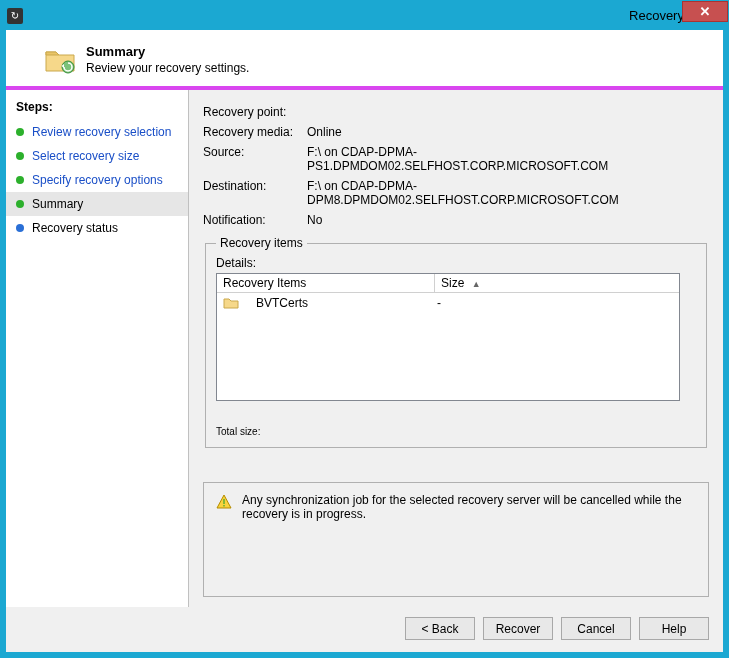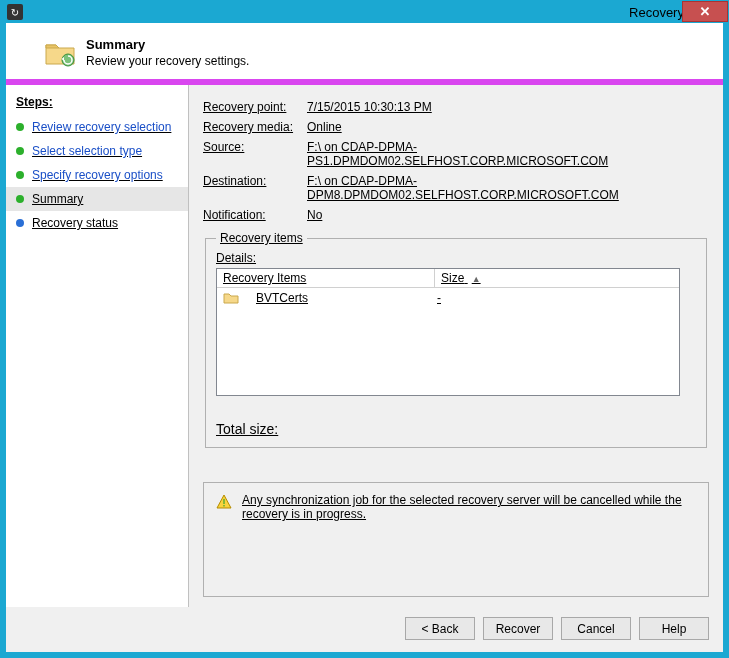--- a/index.html
+++ b/index.html
@@ -77,23 +77,22 @@
     margin-right: 10px;
     position: relative;
   }
   .folder-svg { width:32px; height:32px; }
   .header-texts { display: flex; flex-direction: column; }
   .header-title { font-weight: bold; font-size: 13px; }
   .header-sub { font-size: 12px; margin-top: 2px; }
   .content-row {
     flex: 1;
     display: flex;
-    border-top: 6px solid #d946ef;
+    border-top: 4px solid #d946ef;
     background: #f0f0f0;
-    text-decoration: underline;
   }
   .sidebar {
     width: 183px;
     background: #fff;
     border-right: 1px solid #c0c0c0;
     padding: 6px 0;
   }
   .sidebar-title {
     font-weight: bold;
     font-size: 12px;
@@ -158,21 +157,21 @@
     margin-left: 4px;
   }
   .grid-row {
     display: flex;
     padding: 2px 6px;
     align-items: center;
   }
   .gr-items { width: 214px; display:flex; align-items:center; gap:17px; }
   .gr-size { flex:1; }
   .folder-mini { width:16px; height:16px; }
-  .total-row { display:flex; margin-top: 25px; font-size:14px; }
+  .total-row { display:flex; margin-top: 25px; font-size:10px; }
   .warn-box {
     border: 1px solid #b0b0b0;
     background: #f0f0f0;
     margin-top: 34px;
     padding: 10px 12px;
     display:flex;
     align-items:flex-start;
     gap:10px;
     height: 115px;
   }
@@ -226,41 +225,40 @@
     <div class="content-row">
       <div class="sidebar">
         <div class="sidebar-title">Steps:</div>
 
         <div class="step">
           <span class="bullet green"></span>
           <span class="step-link">Review recovery selection</span>
         </div>
         <div class="step">
           <span class="bullet green"></span>
-          <span class="step-link">Select selection type</span>
+          <span class="step-link">Select recovery size</span>
         </div>
         <div class="step">
           <span class="bullet green"></span>
           <span class="step-link">Specify recovery options</span>
         </div>
         <div class="step active">
           <span class="bullet green"></span>
           <span class="step-plain">Summary</span>
         </div>
         <div class="step">
           <span class="bullet blue"></span>
           <span class="step-plain">Recovery status</span>
         </div>
       </div>
 
       <div class="main">
 
         <div class="kv-row">
           <div class="kv-label">Recovery point:</div>
-          <div class="kv-value">7/15/2015 10:30:13 PM</div>
         </div>
         <div class="kv-row">
           <div class="kv-label">Recovery media:</div>
           <div class="kv-value">Online</div>
         </div>
         <div class="kv-row">
           <div class="kv-label">Source:</div>
           <div class="kv-value">F:\ on CDAP-DPMA-PS1.DPMDOM02.SELFHOST.CORP.MICROSOFT.COM</div>
         </div>
         <div class="kv-row">

